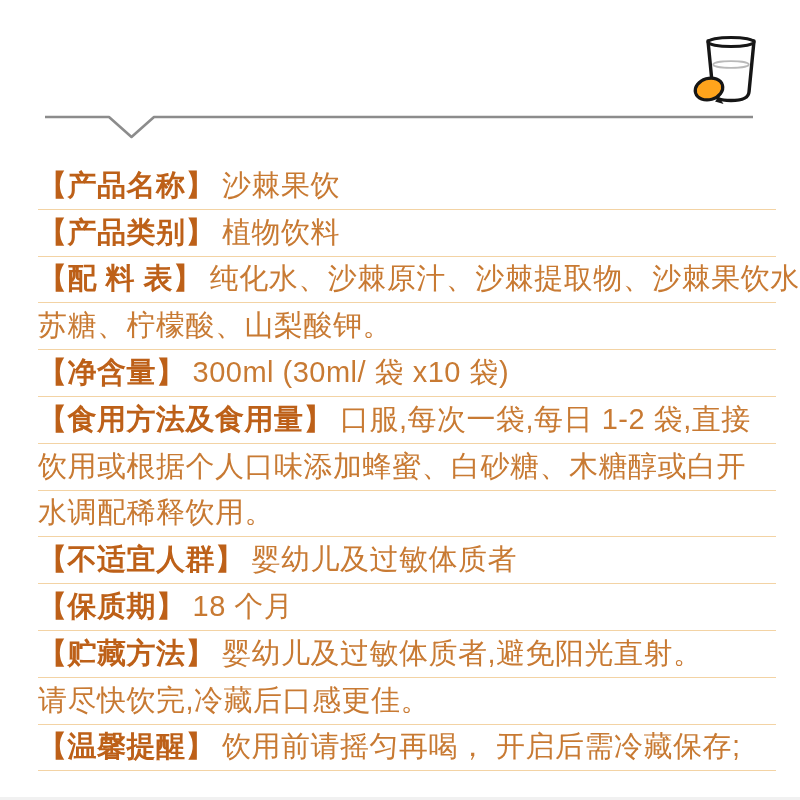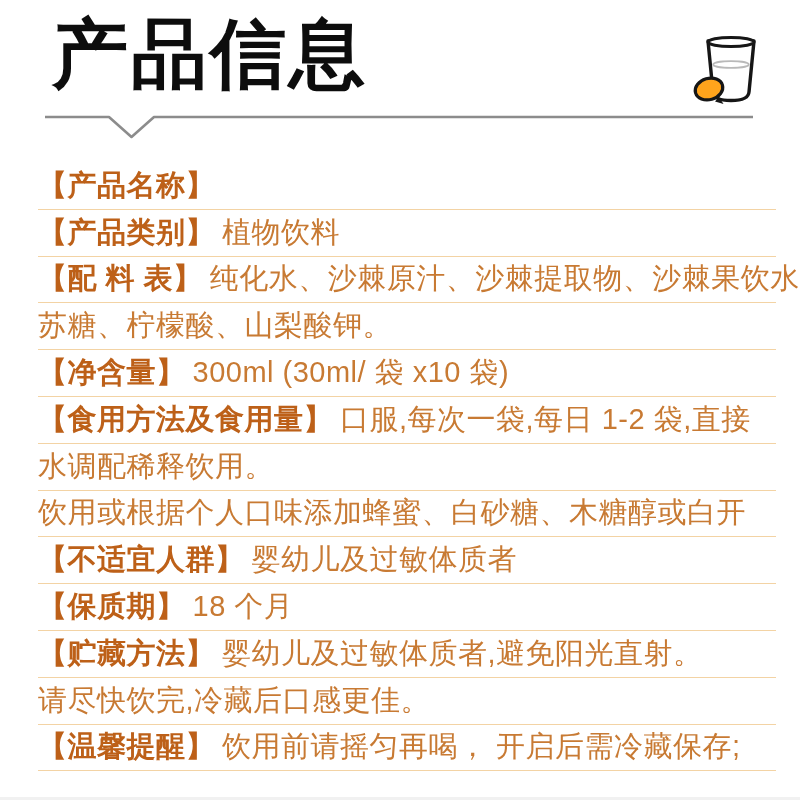--- a/index.html
+++ b/index.html
@@ -77,21 +77,20 @@
     width:800px;
     height:3px;
     background:#f1f1f1;
   }
 </style>
 </head>
 <body>
 
 <div class="page">
 
-  <h1 class="page-title">产品信息</h1>
 
   <svg class="glass-icon" viewBox="0 0 82 78" aria-hidden="true">
 
     <path d="M18 8 L64 8 L59 59 Q58.4 67.5 41 67.5 Q23.6 67.5 23 59 Z" fill="#ffffff" stroke="#161616" stroke-width="3.4" stroke-linejoin="round"></path>
 
     <ellipse cx="41" cy="9" rx="23" ry="4.6" fill="#ffffff" stroke="#161616" stroke-width="3"></ellipse>
 
     <ellipse cx="41" cy="31.5" rx="17.8" ry="3.4" fill="none" stroke="#b9b9b9" stroke-width="1.8"></ellipse>
 
     <g transform="rotate(-16 19 56)">
@@ -101,20 +100,21 @@
     <path d="M29 64 L33.5 71 L25 68.5 Z" fill="#161616"></path>
   </svg>
 
   <svg class="title-divider" viewBox="0 0 800 150" aria-hidden="true">
     <polyline points="45,117 109,117 131.5,137 154,117 753,117" fill="none" stroke="#8c8c8c" stroke-width="2.6" stroke-linejoin="round" stroke-linecap="butt"></polyline>
   </svg>
 
   <div class="info-list">
     <div class="info-line">
       <span class="info-label">【产品名称】</span>
+      <span class="info-text">沙棘果饮</span>
     </div>
 
     <div class="info-line">
       <span class="info-label">【产品类别】</span>
       <span class="info-text">植物饮料</span>
     </div>
 
     <div class="info-line">
       <span class="info-label">【配 料 表】</span>
       <span class="info-text">纯化水、沙棘原汁、沙棘提取物、沙棘果饮水</span>
@@ -130,26 +130,26 @@
       <span class="info-text">300ml (30ml/ 袋 x10 袋)</span>
     </div>
 
     <div class="info-line">
       <span class="info-label">【食用方法及食用量】</span>
       <span class="info-text">口服,每次一袋,每日 1-2 袋,直接</span>
     </div>
 
     <div class="info-line">
 
-      <span class="info-text">水调配稀释饮用。</span>
+      <span class="info-text">饮用或根据个人口味添加蜂蜜、白砂糖、木糖醇或白开</span>
     </div>
 
     <div class="info-line">
 
-      <span class="info-text">饮用或根据个人口味添加蜂蜜、白砂糖、木糖醇或白开</span>
+      <span class="info-text">水调配稀释饮用。</span>
     </div>
 
     <div class="info-line">
       <span class="info-label">【不适宜人群】</span>
       <span class="info-text">婴幼儿及过敏体质者</span>
     </div>
 
     <div class="info-line">
       <span class="info-label">【保质期】</span>
       <span class="info-text">18 个月</span>

